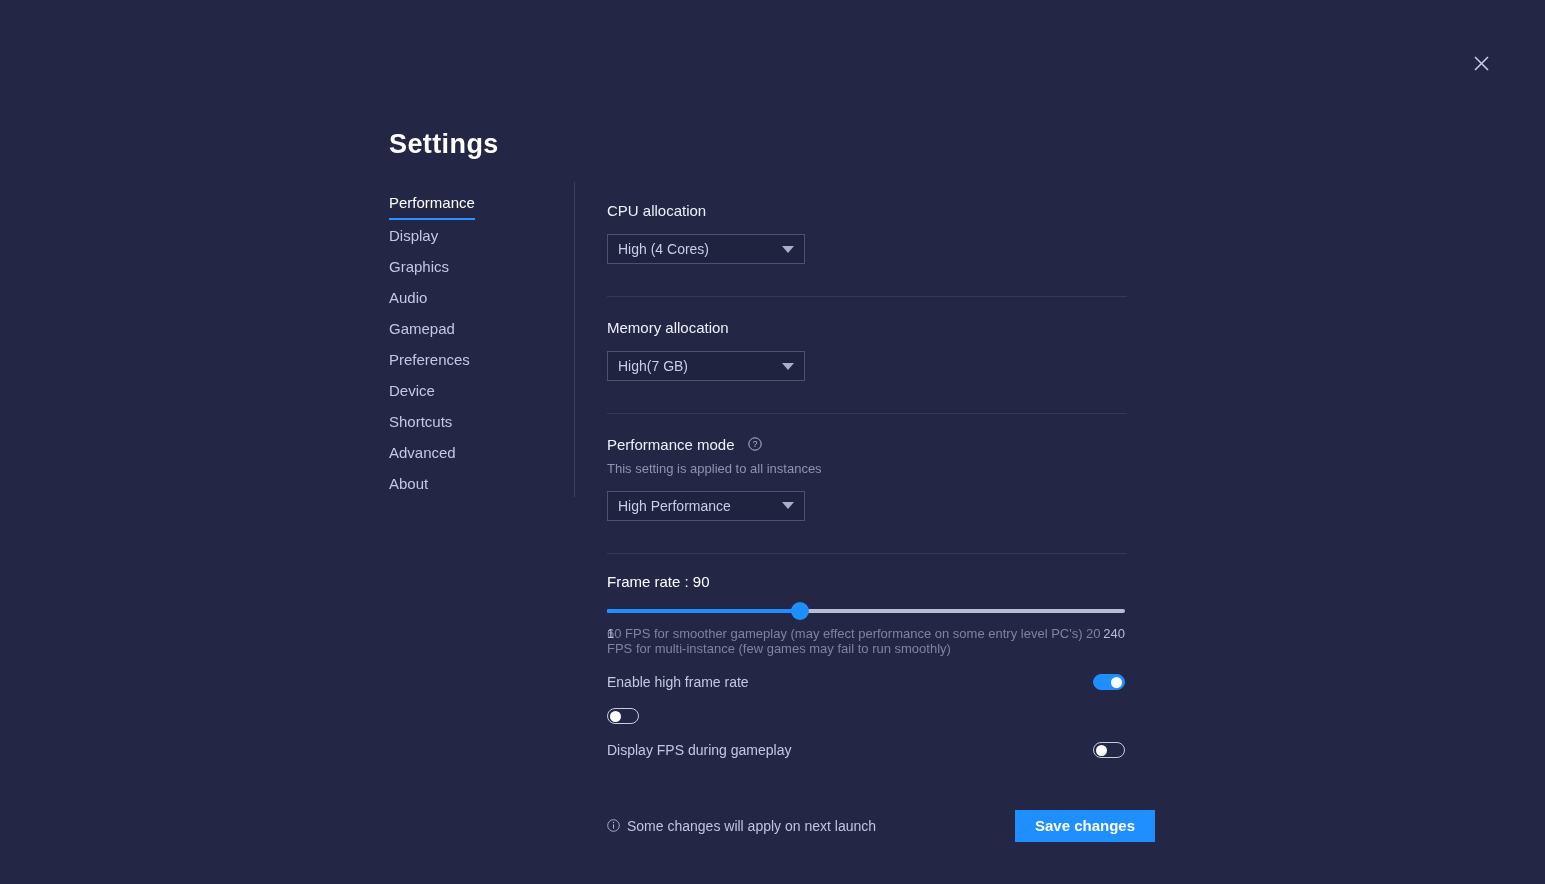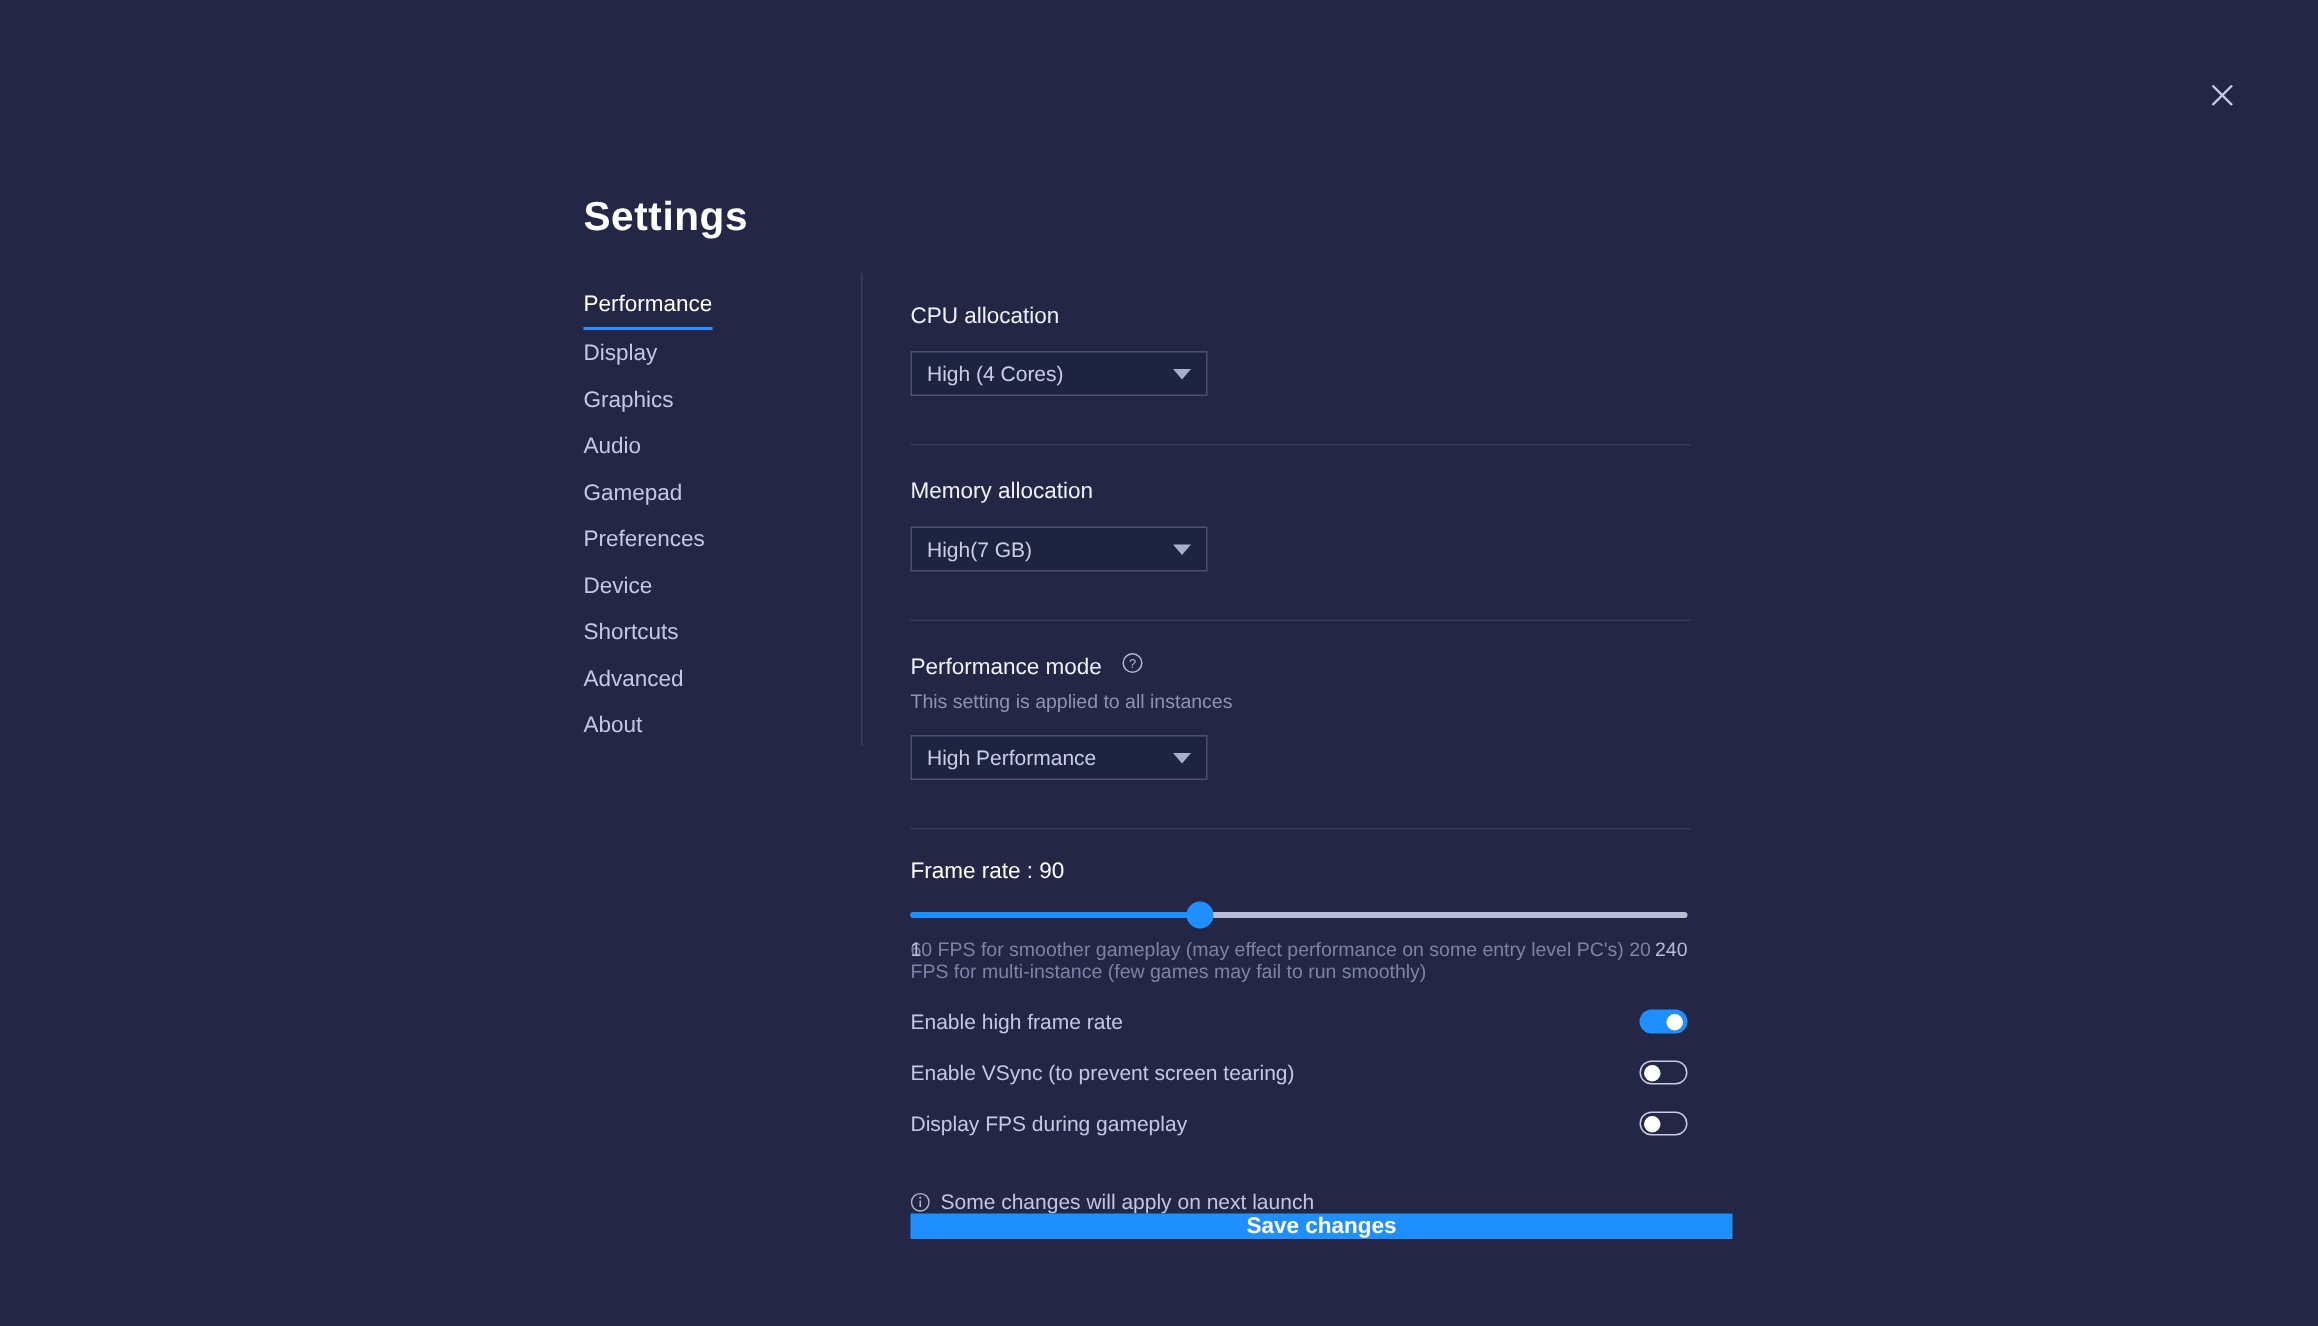--- a/index.html
+++ b/index.html
@@ -224,41 +224,40 @@
     width: 11px;
     height: 11px;
     border-radius: 50%;
     background: #ffffff;
   }
   .toggle.on  .knob { right: 2px; }
   .toggle.off .knob { left: 2px; }
 
   
   #footer {
-    margin-top: 36px;
+    margin-top: 52px;
     width: 548px;
     display: flex;
     height: 32px;
-    flex-direction: column;
   }
   #footer-note {
     flex: 1;
     font-size: 14px;
     color: #c1c5e0;
     display: flex;
     align-items: center;
   }
   #footer-note .txt { margin-left: 7px; }
   #save-btn {
     background: #1f8fff;
     color: #ffffff;
     font-size: 15px;
     font-weight: bold;
     border: none;
-    padding: 0 30px;
+    padding: 0 20px;
     height: 32px;
     cursor: pointer;
     font-family: "Liberation Sans", sans-serif;
   }
 </style>
 </head>
 <body>
 
 <div id="close-btn">
   <svg width="15" height="15" viewBox="0 0 15 15">
@@ -365,21 +364,20 @@
     <div id="rec-body">60 FPS for smoother gameplay (may effect performance on some entry level PC's) 20 FPS for multi-instance (few games may fail to run smoothly)</div>
   </div>
 
   <div class="toggle-row">
     <span class="toggle-label">Enable high frame rate</span>
     <span class="toggle on">
         <span class="knob"></span>
       </span>
   </div>
   <div class="toggle-row">
-    <span class="toggle-label">Enable VSync (to prevent screen tearing)</span>
     <span class="toggle off">
         <span class="knob"></span>
       </span>
   </div>
   <div class="toggle-row">
     <span class="toggle-label">Display FPS during gameplay</span>
     <span class="toggle off">
         <span class="knob"></span>
       </span>
   </div>

